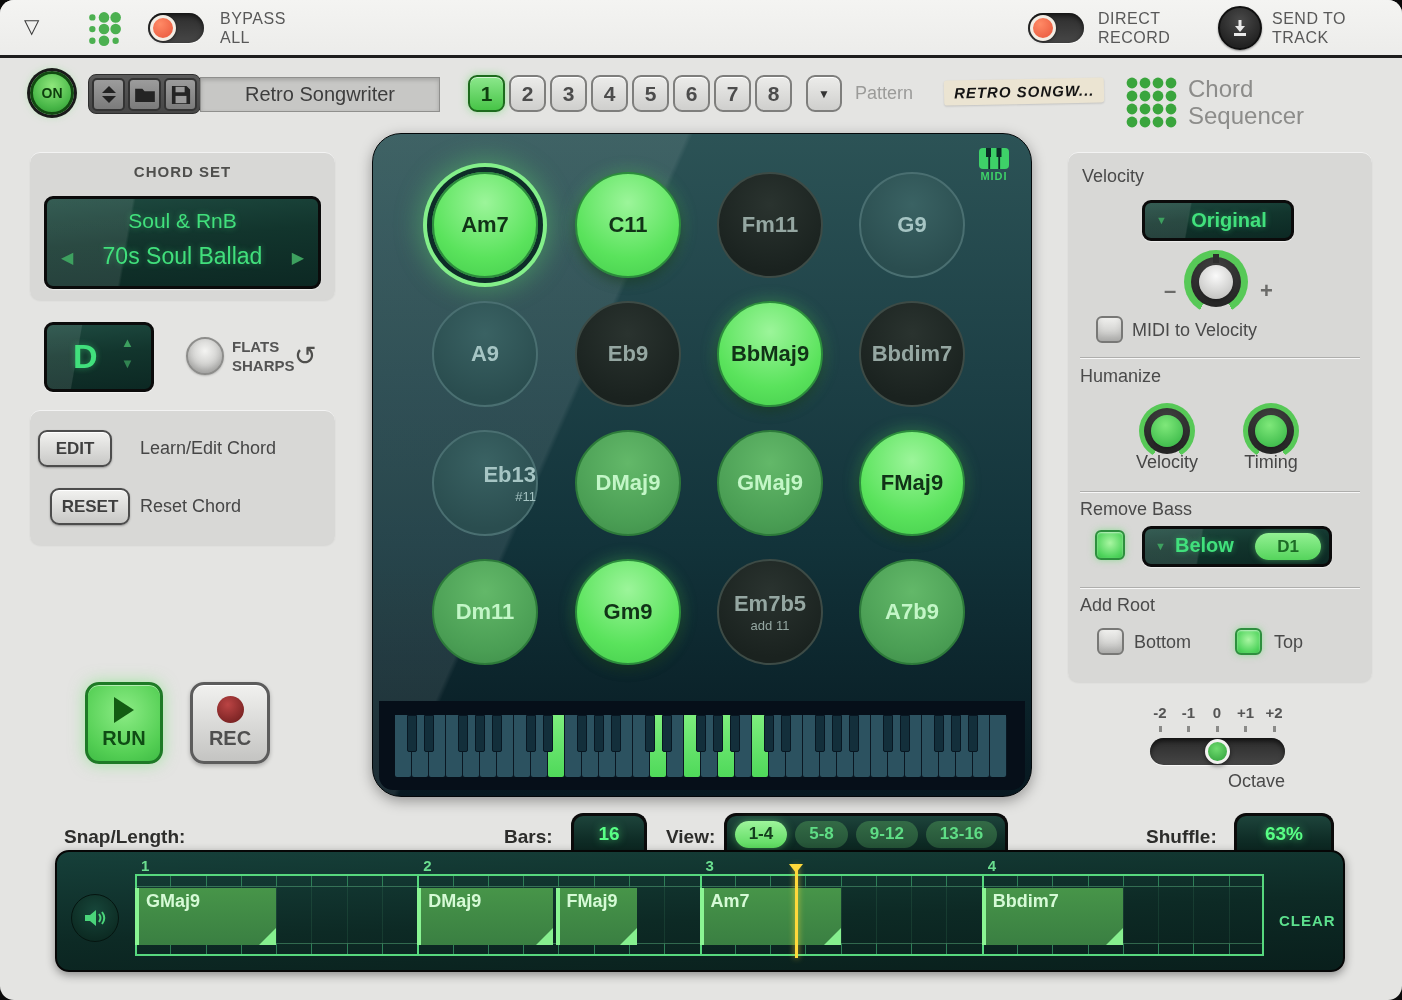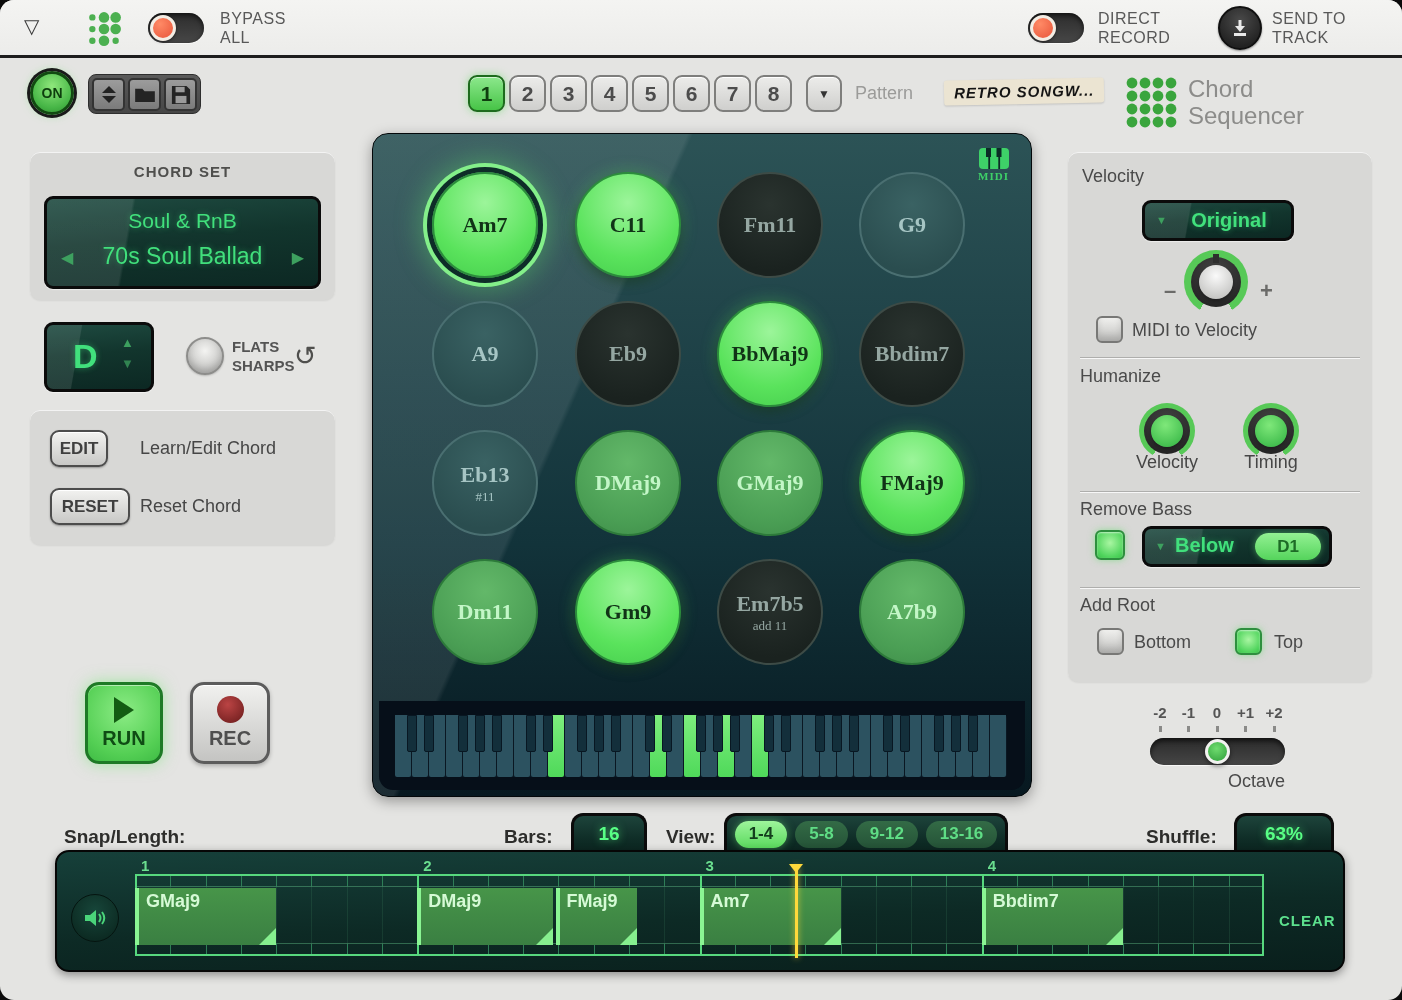--- a/index.html
+++ b/index.html
@@ -69,21 +69,21 @@
   .rec-btn{border-radius:14px;background:linear-gradient(#f1f1ef,#c4c4c2);
     border:3px solid #5c5c5c;box-sizing:border-box;box-shadow:inset 0 1px 0 #fff,0 2px 4px rgba(0,0,0,.25);
     display:flex;flex-direction:column;align-items:center;justify-content:center;color:#4f4f4f;}
   .rec-dot{width:27px;height:27px;border-radius:50%;background:radial-gradient(circle at 40% 32%,#b44,#7c2424 75%);margin-bottom:4px;}
   .run-tri{width:0;height:0;border-left:20px solid #135c13;border-top:13px solid transparent;border-bottom:13px solid transparent;margin-bottom:4px;}
   .transport-text{font-size:20px;font-weight:bold;}
   
   .grid-panel{background:
       linear-gradient(114deg, rgba(255,255,255,.09) 0 33%, rgba(255,255,255,0) 33.6%),
       linear-gradient(180deg,#2c5356 0%,#1d4046 36%,#12333a 62%,#0c252c 82%,#071820 100%);
-    border-radius:16px;border:1px solid #04080a;box-shadow:0 4px 14px rgba(0,0,0,.35);font-family:Liberation Serif, serif;}
+    border-radius:29px;border:1px solid #04080a;box-shadow:0 4px 14px rgba(0,0,0,.35);}
   .pad{position:absolute;width:106px;height:106px;border-radius:50%;display:flex;flex-direction:column;
     align-items:center;justify-content:center;box-sizing:border-box;text-align:center;}
   .pad .pname{font-size:22px;font-weight:bold;}
   .pad .psub{font-size:13px;margin-top:1px;}
   .pad.bright{background:radial-gradient(circle at 50% 28%,#9cf59a,#5ae35c 62%,#45cc4d);
     border:2px solid #2c8c3c;color:#113317;box-shadow:0 5px 12px rgba(0,0,0,.4),0 0 16px rgba(100,240,110,.35);}
   .pad.active{background:radial-gradient(circle at 50% 28%,#9cf59a,#5ae35c 62%,#45cc4d);
     border:2px solid #2c8c3c;color:#113317;
     box-shadow:0 0 0 5px #0e2d28,0 0 0 9px #84ef8a,0 0 26px 12px rgba(100,240,110,.35);}
   .pad.medium{background:radial-gradient(circle at 50% 30%,#63b869,var(--pad-medium,#4a9e54) 68%,#3e8c49);
@@ -213,20 +213,23 @@
         </svg>
     </div>
     <div class="cbtn">
       <svg width="20" height="20" viewBox="0 0 22 22">
         <path d="M1 1 h16 l4 4 v16 H1 z" fill="#242424"></path>
         <rect x="5" y="2" width="10" height="6" fill="#9a9a9a"></rect>
           <rect x="5" y="12" width="12" height="8" fill="#9a9a9a"></rect>
       </svg>
     </div>
   </div>
+  <div class="abs preset-field" style="left:200px;top:77px;width:238px;height:33px;">
+      <span>Retro Songwriter</span>
+    </div>
   <div class="abs pat-row" style="left:468px;top:75px;" id="pattern-buttons">
       <div class="pat-btn active">1</div>
       <div class="pat-btn">2</div>
       <div class="pat-btn">3</div>
       <div class="pat-btn">4</div>
       <div class="pat-btn">5</div>
       <div class="pat-btn">6</div>
       <div class="pat-btn">7</div>
       <div class="pat-btn">8</div>
     </div>
@@ -280,21 +283,21 @@
   <div class="abs" style="left:186px;top:337px;width:38px;height:38px;border-radius:50%;
        background:radial-gradient(circle at 50% 35%,#f4f4f2,#bdbdbb 80%);border:2px solid #8d8d8b;box-sizing:border-box;
        box-shadow:inset 0 -4px 6px rgba(0,0,0,.15),0 1px 2px rgba(0,0,0,.2);"></div>
   <div class="abs" style="left:232px;top:337px;font-size:15px;line-height:19px;font-weight:600;color:#545454;">
     <div>FLATS</div>
       <div>SHARPS</div>
   </div>
   <div class="abs" style="left:294px;top:340px;font-size:27px;color:#4f4f4d;">↺</div>
 
   <div class="abs panel" style="left:30px;top:410px;width:305px;height:135px;">
-    <div class="abs gray-btn" style="left:20px;top:20px;width:58px;height:37px;">
+    <div class="abs gray-btn" style="left:8px;top:20px;width:74px;height:37px;">
         <span>EDIT</span>
       </div>
     <div class="abs side-label" style="left:110px;top:28px;">Learn/Edit Chord</div>
     <div class="abs gray-btn" style="left:20px;top:78px;width:80px;height:37px;">
         <span>RESET</span>
       </div>
     <div class="abs side-label" style="left:110px;top:86px;">Reset Chord</div>
   </div>
 
 
@@ -400,21 +403,21 @@
       </div>
       <div class="pad dark" style="left: 202px; top: 167px;">
         <span class="pname">Eb9</span>
       </div>
       <div class="pad bright" style="left: 344px; top: 167px;">
         <span class="pname">BbMaj9</span>
       </div>
       <div class="pad dark" style="left: 486px; top: 167px;">
         <span class="pname">Bbdim7</span>
       </div>
-      <div class="pad muted" style="left: 59px; top: 296px;">
+      <div class="pad muted" style="left: 59px; top: 296px; align-items: flex-end;">
         <span class="pname">Eb13</span>
         <span class="psub">#11</span>
       </div>
       <div class="pad medium" style="left: 202px; top: 296px;">
         <span class="pname">DMaj9</span>
       </div>
       <div class="pad medium" style="left: 344px; top: 296px;">
         <span class="pname">GMaj9</span>
       </div>
       <div class="pad bright" style="left: 486px; top: 296px;">

